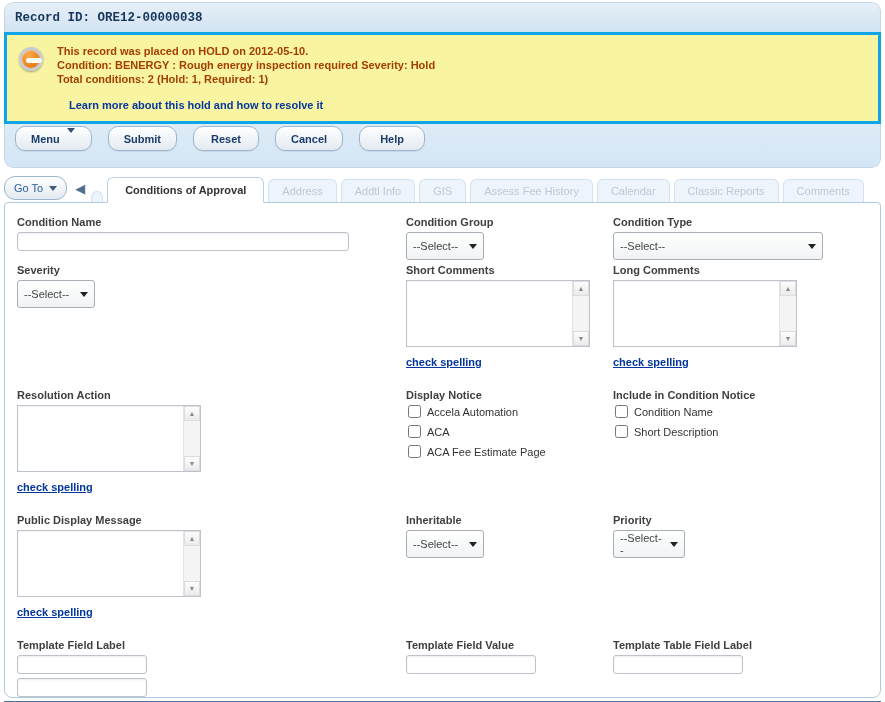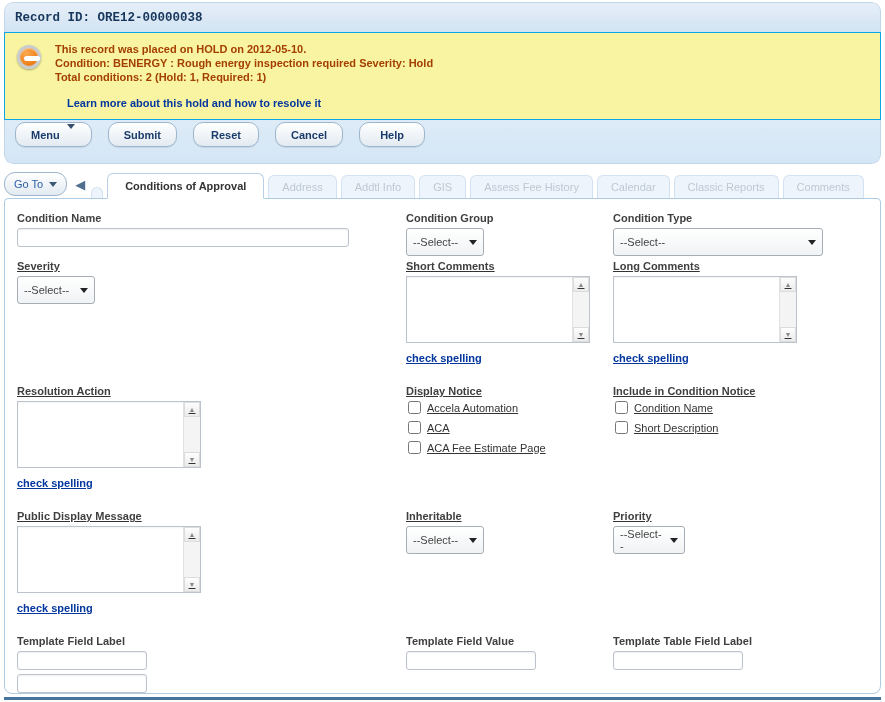--- a/index.html
+++ b/index.html
@@ -13,21 +13,21 @@
 
   
   .top-block { border-radius:9px; overflow:hidden; }
   .header-bar {
     height:30px; background:linear-gradient(#E6EFF8,#D2E3F2);
     border:1px solid #C2D6E9; border-bottom:none; border-radius:9px 9px 0 0;
     display:flex; align-items:center; padding:0 10px;font-family:Liberation Mono, monospace;
   }
   .header-bar .title { color:#16365C; font-weight:bold; font-size:12.5px; }
   .alert-box {
-    background:#F8F4A2; border:1px solid #0ea5e9;
+    background:#F8F4A2; border:3px solid #0ea5e9;
     padding:9px 12px 10px 12px; color:#A33F00; font-weight:bold;
   }
   .alert-row { display:flex; gap:14px; }
   .stop-icon {
     flex:0 0 auto; width:24px; height:24px; margin-top:3px; border-radius:50%;
     background:radial-gradient(circle at 35% 30%, #FBAA4E, #EE7E14 70%);
     border:3px solid #C9CCCF; box-shadow:0 1px 2px rgba(0,0,0,.35), inset 0 1px 1px rgba(255,255,255,.5);
     position:relative;
   }
   .stop-icon::after {
@@ -84,21 +84,21 @@
 
   
   .panel {
     position:relative; z-index:1; background:#FFF;
     border:1px solid #AECBE4; border-radius:4px 4px 8px 8px;
     height:496px; padding:13px 12px 0 12px;
   }
   .fgrid { display:grid; grid-template-columns:389px 207px 1fr; align-items:start; }
   .flabel { display:block; font-weight:bold; color:#3F3F3F; margin-bottom:4px; }
   .fgroup { margin-bottom:4px; }
-  .mb20 { margin-bottom:21px;text-decoration:underline; }
+  .mb20 { margin-bottom:21px; }
   .tbox {
     height:19px; border:1px solid #BCC3CC; border-radius:3px; background:#FFF;
     padding:0 4px; font-family:"Liberation Sans",sans-serif; font-size:11px; color:#333;
     box-shadow:inset 0 1px 2px rgba(0,0,0,.07); display:block;
   }
   .w332{width:332px;} .w130{width:130px;}
   .sel {
     display:inline-flex; align-items:center; justify-content:space-between; gap:8px;
     height:28px; border:1px solid #A6ADB5; border-radius:3px;
     background:linear-gradient(#FFFFFF,#F0F2F4); padding:0 6px; color:#444; cursor:pointer;

